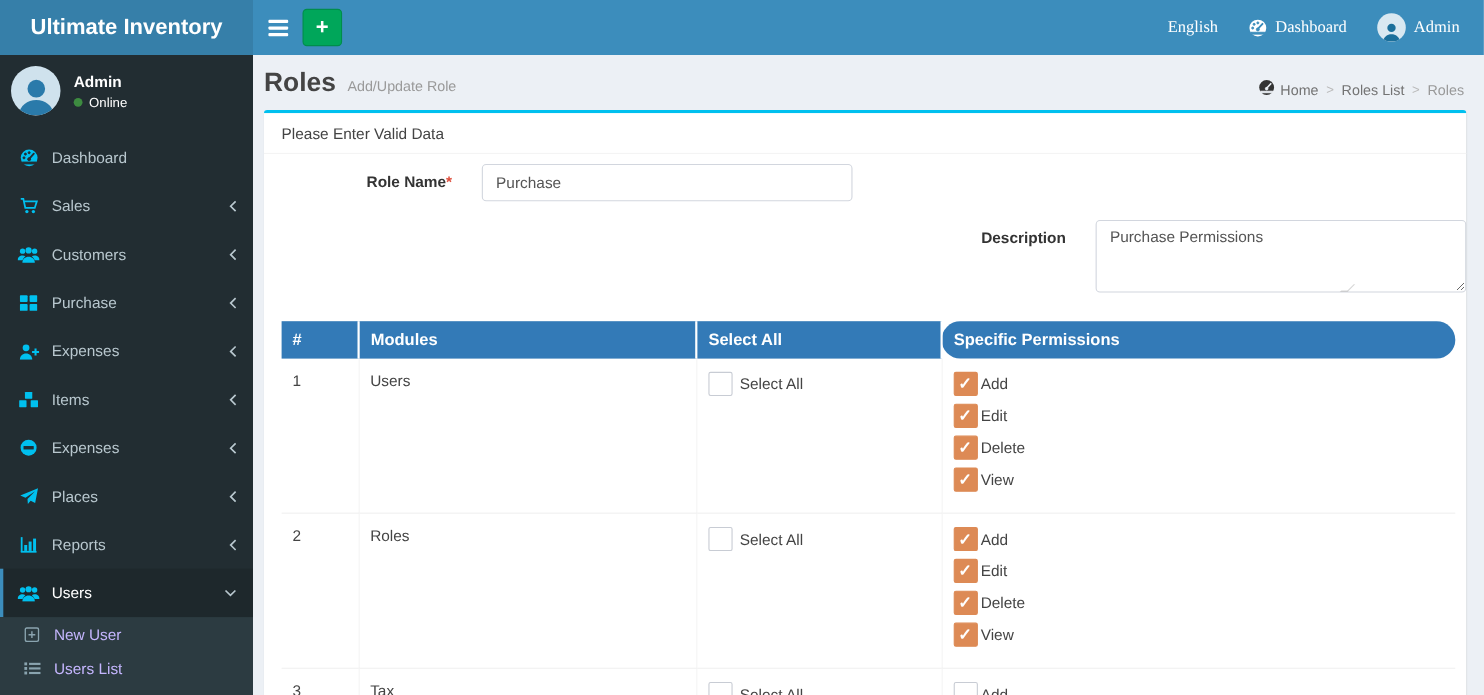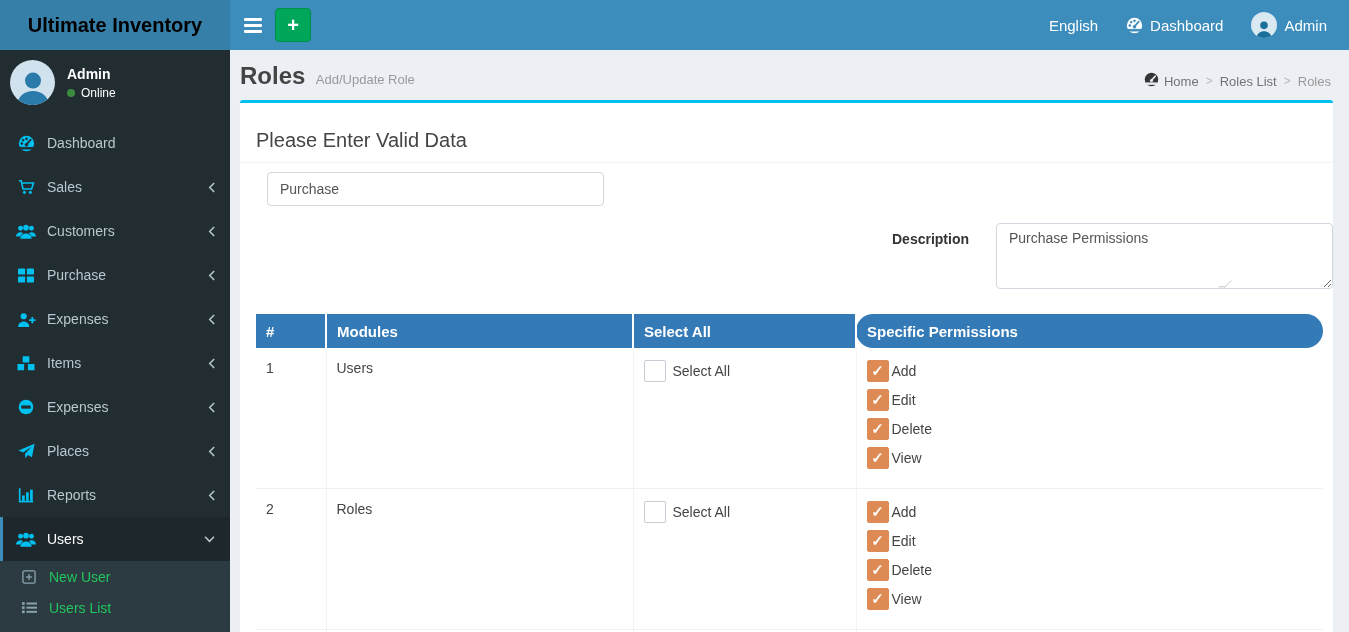--- a/index.html
+++ b/index.html
@@ -1,63 +1,63 @@
 <!DOCTYPE html>
 <html><head>
 <meta charset="utf-8">
 <style>
   * { margin:0; padding:0; box-sizing:border-box; }
   html,body { width:1349px; height:632px; overflow:hidden; font-family:"Liberation Sans", sans-serif; background:#ecf0f5; }
 
   
   .topbar { display:flex; height:50px; width:100%; }
-  .logo { width:230px; height:50px; background:#367fa9; color:#000000; font-size:20px; font-weight:bold;
+  .logo { width:230px; height:50px; background:#367fa9; color:#ffffff; font-size:20px; font-weight:bold;
           display:flex; align-items:center; justify-content:center; cursor:pointer; }
   .navbar { flex:1; background:#3c8dbc; display:flex; align-items:center; position:relative; }
   .hamburger { width:45px; height:50px; display:flex; flex-direction:column; justify-content:center; align-items:center; gap:3px; cursor:pointer; }
   .hamburger span { display:block; width:18px; height:3px; background:#fff; border-radius:1px; }
   .add-btn { width:36px; height:34px; background:#00a65a; border:1px solid #008d4c; border-radius:4px;
              color:#fff; font-size:20px; font-weight:bold; display:flex; align-items:center; justify-content:center; cursor:pointer; }
   .nav-right { position:absolute; right:8px; top:0; height:50px; display:flex; align-items:center; }
-  .nav-item { display:flex; align-items:center; gap:7px; color:#fff; font-size:15px; padding:0 14px; height:50px; cursor:pointer; }
+  .nav-item { display:flex; align-items:center; gap:7px; color:#fff; font-size:15px; padding:0 14px; height:50px; cursor:pointer;font-family:Liberation Serif, serif; }
   .nav-item svg { display:block; }
   .nav-avatar { width:26px; height:26px; border-radius:50%; background:#d9e8f1; display:flex; align-items:flex-end; justify-content:center; overflow:hidden; }
 
   
   .sidebar { position:absolute; left:0; top:50px; width:230px; height:582px; background:#222d32; }
   .user-panel { display:flex; align-items:center; padding:10px; gap:12px; }
   .user-avatar { width:45px; height:45px; border-radius:50%; background:#cfe2ed; overflow:hidden; display:flex; align-items:flex-end; justify-content:center; }
   .user-name { color:#fff; font-size:14px; font-weight:bold; margin-bottom:4px; }
   .user-status { display:flex; align-items:center; gap:6px; color:#fff; font-size:12px; cursor:pointer; }
   .dot { width:8px; height:8px; border-radius:50%; background:#3d8b40; }
   .menu { list-style:none; margin-top:6px; }
   .menu-item { display:flex; align-items:center; height:44px; padding-left:12px; padding-right:14px;
                color:#b8c7ce; font-size:14px; cursor:pointer; border-left:3px solid transparent; }
   .menu-item .mi-icon { width:22px; height:16px; margin-right:10px; color:#00c0ef; display:flex; align-items:center; justify-content:center; }
   .menu-item .chev { margin-left:auto; color:#b8c7ce; display:flex; }
   .menu-item.active { background:#1e282c; color:#fff; border-left:3px solid #3c8dbc; }
   .submenu { list-style:none; background:#2c3b41; }
-  .submenu-item { display:flex; align-items:center; height:31px; padding-left:22px; color:#22c55e; font-size:14px; cursor:pointer; }
+  .submenu-item { display:flex; align-items:center; height:31px; padding-left:22px; color:#c4b5fd; font-size:14px; cursor:pointer; }
   .submenu-item .mi-icon { width:18px; height:14px; margin-right:9px; color:#8aa4af; display:flex; align-items:center; }
   .submenu-item.active { color:#fff; }
   .submenu-item.active .mi-icon { color:#fff; }
 
   
   .main { position:absolute; left:230px; top:50px; width:1119px; height:582px; background:#ecf0f5; }
   .content-header { position:relative; padding:12px 16px 0 10px; height:47px; }
   .page-title { font-size:24px; color:#444; display:inline; }
   .page-subtitle { font-size:13px; color:#999; margin-left:6px; }
   .breadcrumb { position:absolute; right:18px; top:22px; display:flex; align-items:center; gap:7px; font-size:13px; }
   .breadcrumb .bc-link { color:#737373; cursor:pointer; display:flex; align-items:center; gap:5px; }
   .breadcrumb .bc-sep { color:#b9b9b9; font-size:12px; }
   .breadcrumb .bc-current { color:#999; }
 
   .box { margin:3px 16px 0 10px; background:#fff; border-top:3px solid #00c0ef; border-radius:3px;
          box-shadow:0 1px 1px rgba(0,0,0,0.1); min-height:540px; }
-  .box-header { padding:10px 16px; font-size:20px; color:#444; border-bottom:1px solid #f4f4f4;margin-top:16px; }
+  .box-header { padding:10px 16px; font-size:14px; color:#444; border-bottom:1px solid #f4f4f4; }
 
   .form-area { padding-top:9px; }
   .form-row { display:flex; margin-bottom:17px; }
   .form-label { width:171px; text-align:right; font-size:14px; font-weight:bold; color:#333; padding-top:8px; }
   .required { color:#dd4b39; }
   .form-field { margin-left:27px; }
   .text-input { width:337px; height:34px; border:1px solid #d2d6de; border-radius:4px; padding:6px 12px;
                 font-size:14px; color:#555; font-family:"Liberation Sans", sans-serif; outline:none; }
   .textarea { width:337px; height:66px; border:1px solid #d2d6de; border-radius:4px; padding:6px 12px;
               font-size:14px; color:#555; font-family:"Liberation Sans", sans-serif; resize:vertical; outline:none; position:relative; }
@@ -372,20 +372,23 @@
       <span class="bc-sep">&gt;</span>
       <span class="bc-current">Roles</span>
     </div>
   </div>
 
   <div class="box">
     <div class="box-header">Please Enter Valid Data</div>
 
     <div class="form-area">
       <div class="form-row">
+        <label class="form-label">
+          <span>Role Name</span><span class="required">*</span>
+        </label>
         <div class="form-field">
           <input class="text-input" type="text" value="Purchase" style="">
         </div>
       </div>
       <div class="form-row grip">
         <label class="form-label">Description</label>
         <div class="form-field">
           <textarea class="textarea" style="">Purchase Permissions</textarea>
         </div>
       </div>

